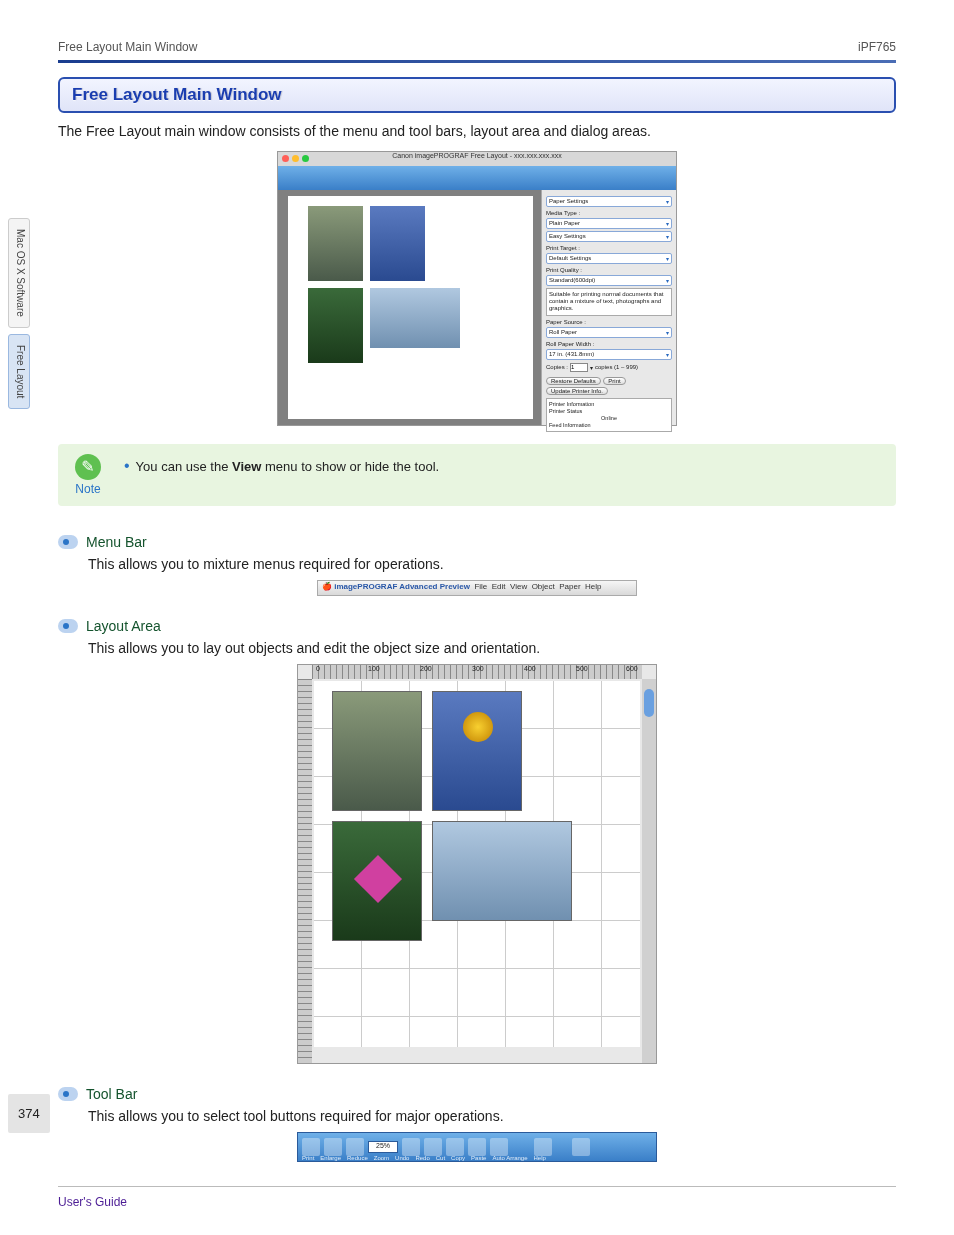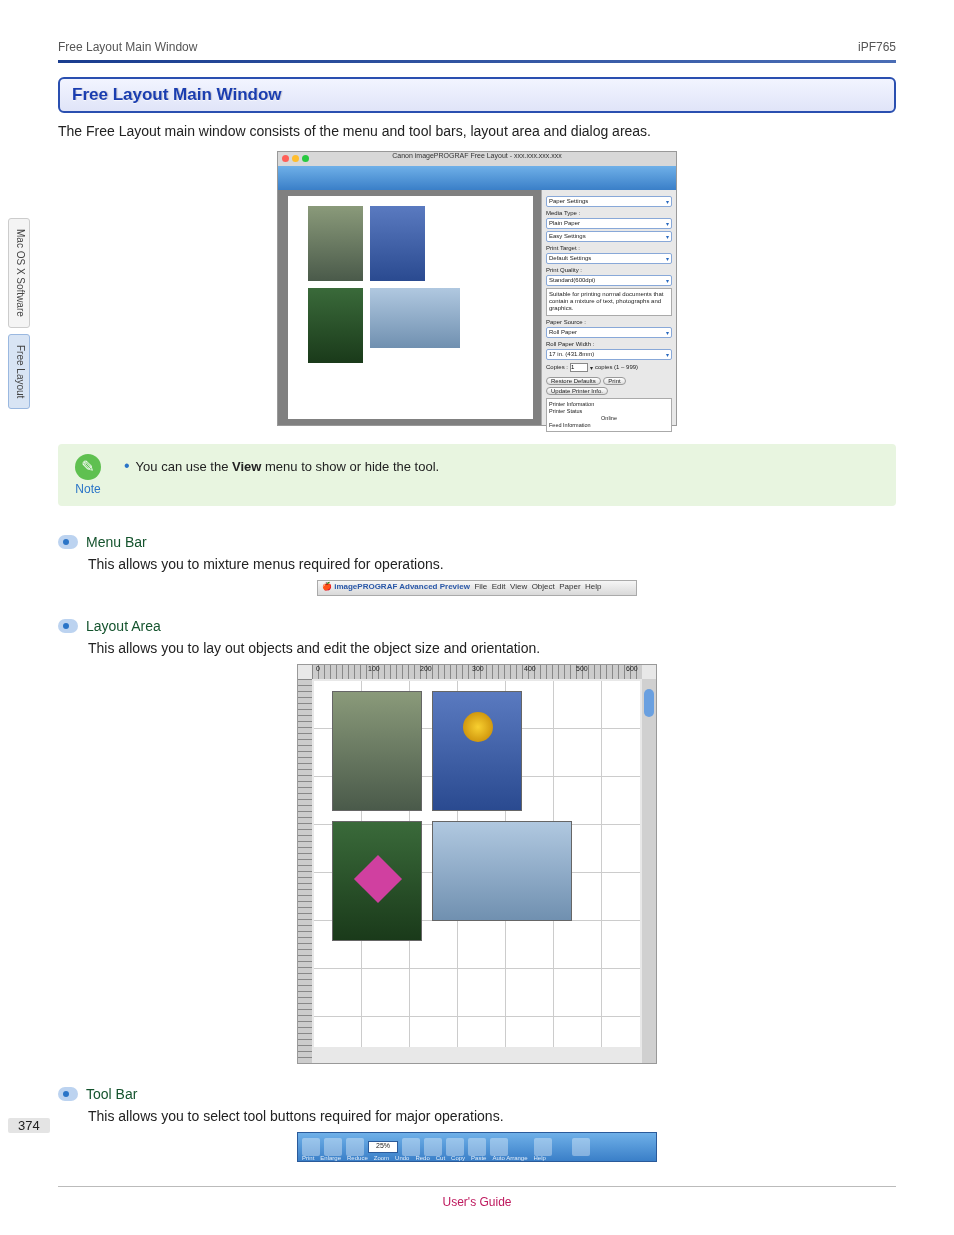--- a/index.html
+++ b/index.html
@@ -244,27 +244,27 @@
   }
   .side-tab.active { background: #d8e4f4; border-color: #9ab8e0; }
 
   .page-number-box {
     position: absolute;
     left: 8px;
     bottom: 120px;
     background: #e4e4e4;
     color: #222;
     font-size: 13px;
-    padding: 0 10px;
+    padding: 12px 10px;
     border-radius: 2px;
   }
   .footer-divider {
     height: 1px; background: #bbb; margin-top: 24px; margin-bottom: 8px;
   }
-  .footer-text { text-align: center; font-size: 12px; color: #be185d; padding-bottom: 24px;}
+  .footer-text { text-align: left; font-size: 12px; color: #4c1d95; padding-bottom: 24px;}
 </style>
 </head>
 <body>
 
 <div class="side-tabs">
   <div class="side-tab">Mac OS X Software</div>
   <div class="side-tab active">Free Layout</div>
 </div>
 
 <div class="page-number-box">374</div>

